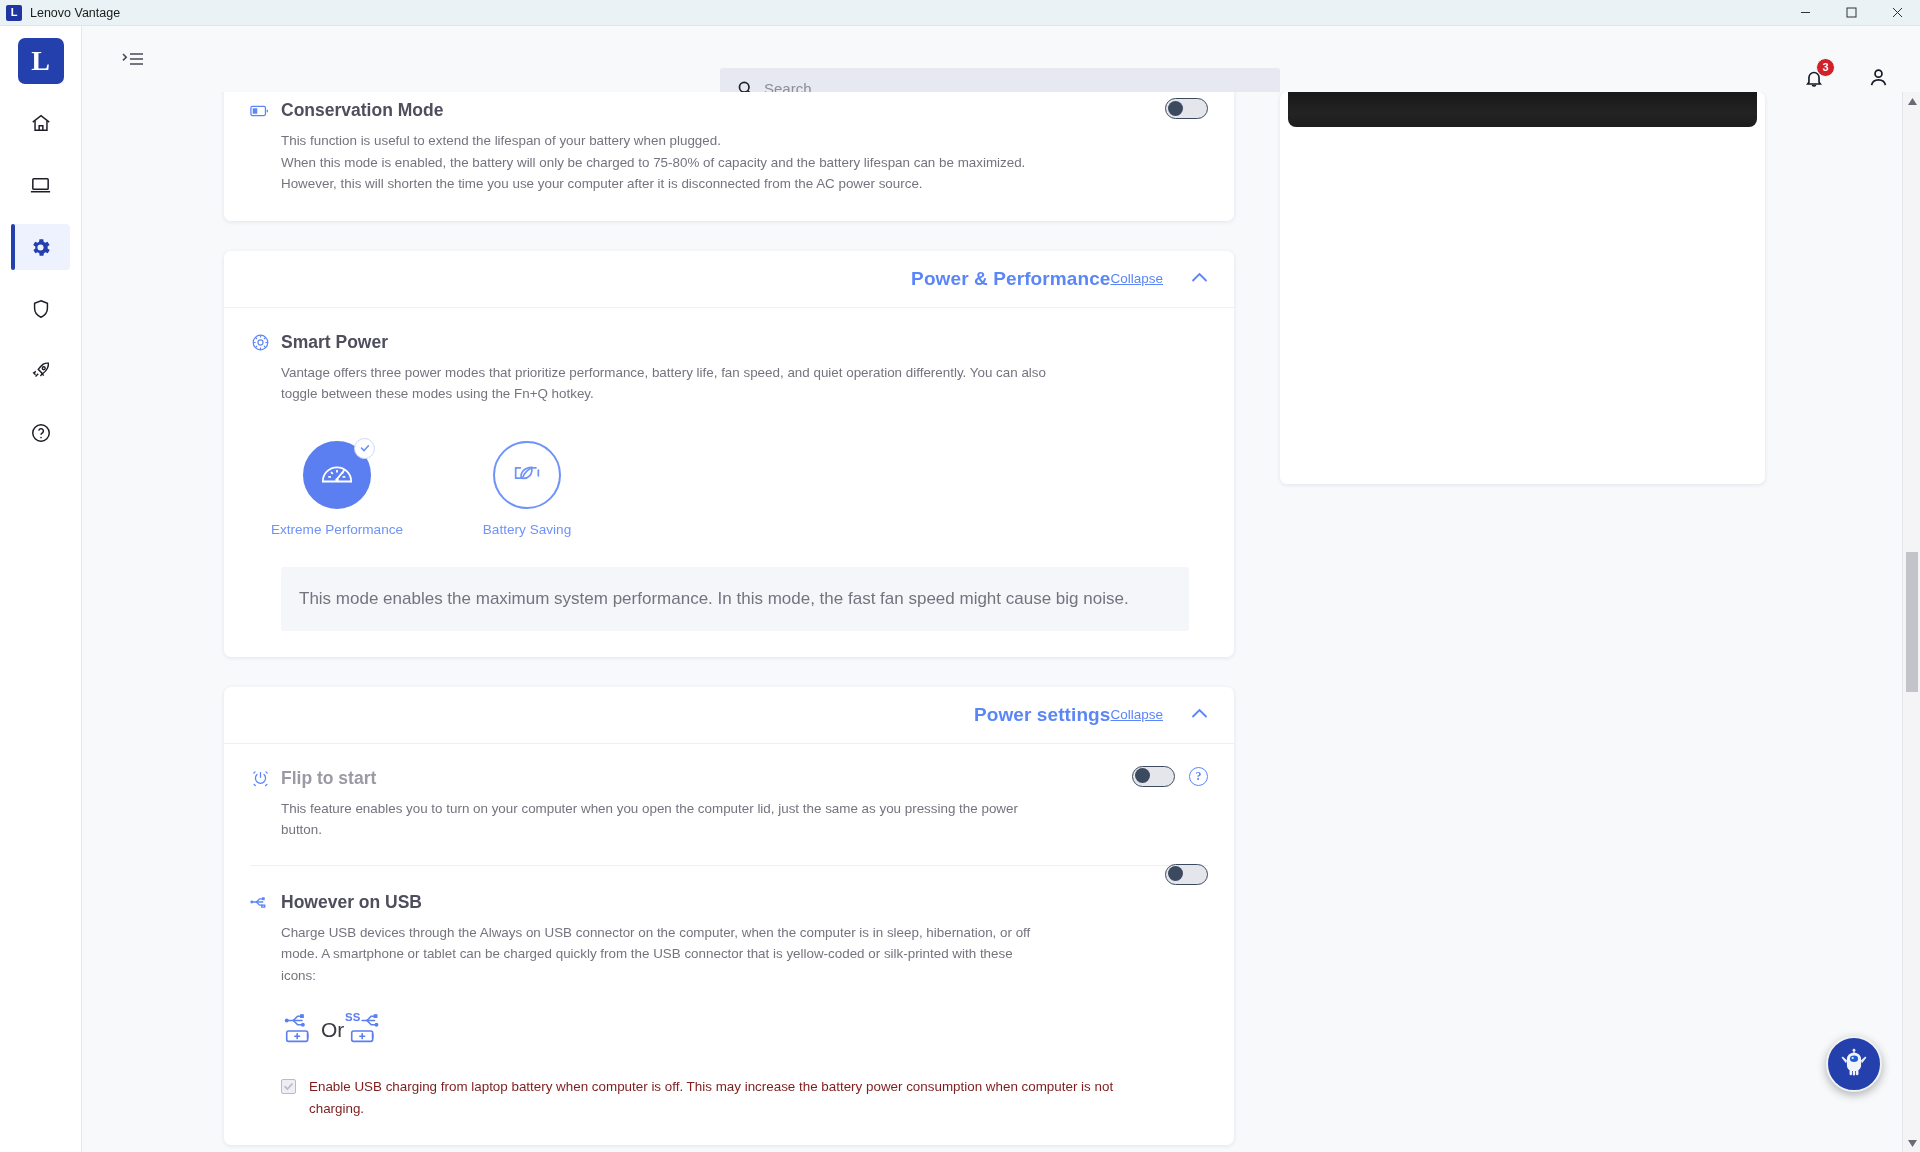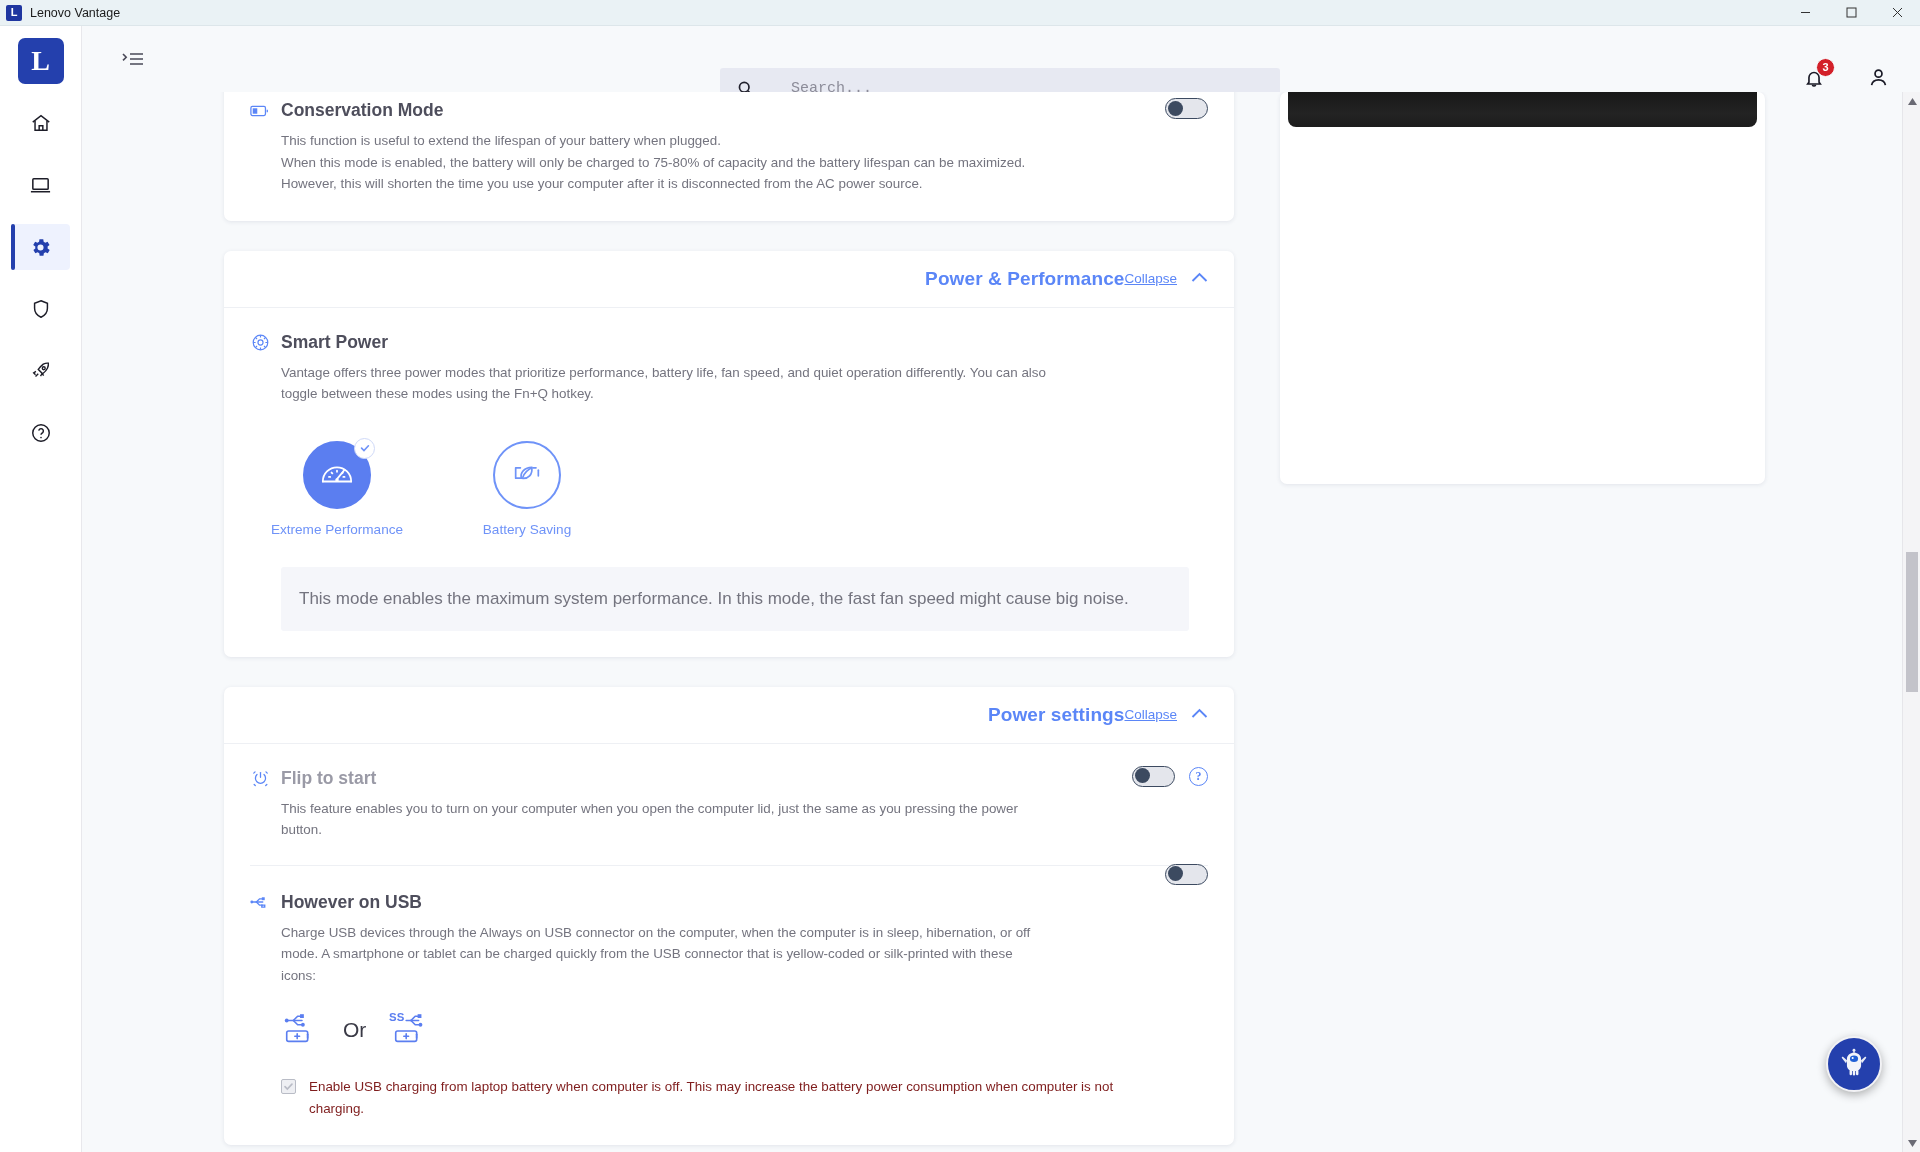--- a/index.html
+++ b/index.html
@@ -74,22 +74,22 @@
   }
   .searchwrap {
     position: absolute; left: 638px; top: 42px;
     width: 560px; height: 41px;
     background: #e7e9f2; border-radius: 3px;
     display: flex; align-items: center;
   }
   .search-icon { margin-left: 17px; margin-right: 10px; color: #22222e; display:flex; }
   .search-input {
     border: none; outline: none; background: transparent;
-    font-family: Liberation Mono, monospace; font-size: 15px; color: #3b3b48;
-    width: 480px; height: 30px; margin-left: 27px;
+    font-family: Liberation Sans, sans-serif; font-size: 15px; color: #3b3b48;
+    width: 480px; height: 30px;
   }
   .search-input::placeholder { color: #8c8c99; }
   .topbar-right {
     position: absolute; right: 30px; top: 40px;
     display: flex; align-items: center; gap: 42px;
   }
   .bell { position: relative; color: #1a1a26; display:flex; }
   .bell-badge {
     position: absolute; top: -9px; right: -10px;
     min-width: 19px; height: 19px; padding: 0 4px;
@@ -116,21 +116,21 @@
     box-shadow: 0 1px 4px rgba(40,50,90,.10);
     margin-bottom: 30px;
   }
   .card-head {
     height: 57px; padding: 0 26px;
     display: flex; align-items: center; justify-content: flex-end;
     border-bottom: 1px solid #eef0f4;
   }
   .card-title { font-size: 19px; font-weight: 700; color: #5b86f7; letter-spacing: .1px; }
   .collapse {
-    display: flex; align-items: center; gap: 14px;
+    display: flex; align-items: center; gap: 28px;
     color: #5b86f7; font-size: 13.5px;
   }
   .collapse .lbl { text-decoration: underline; }
   .card-body { padding: 24px 26px 26px 26px; }
 
   
   .feature { position: relative; padding: 0 0 0 0; }
   .feature + .feature { border-top: 1px solid #eef0f4; padding-top: 26px; margin-top: 24px; }
   .feat-head { display: flex; align-items: center; gap: 11px; }
   .feat-icon { width: 20px; height: 20px; display: flex; align-items: center; justify-content: center; color: #5b86f7; }
@@ -180,21 +180,21 @@
   }
   .mode-label { margin-top: 13px; font-size: 13.6px; color: #6f93f8; white-space: nowrap; }
   .mode-note {
     margin-top: 30px; margin-left: 31px;
     background: #f5f6fa; border-radius: 3px;
     padding: 22px 18px; font-size: 17px; color: #74747f;
     width: 908px;
   }
 
   
-  .usb-row { display: flex; align-items: center; gap: 22px; margin-top: 24px; margin-left: 31px; }
+  .usb-row { display: flex; align-items: center; margin-top: 24px; margin-left: 31px; }
   .usb-or { font-size: 21px; color: #3a3a46; }
   .usb-glyph { display: flex; flex-direction: column; align-items: center; color: #5b7ef0; }
   .checkrow { display: flex; gap: 13px; margin-top: 26px; margin-left: 31px; max-width: 880px; }
   .checkbox {
     width: 15px; height: 15px; flex: none; margin-top: 3px;
     border: 1.5px solid #b9bcc6; border-radius: 2px; background: #eeeff3;
     display: flex; align-items: center; justify-content: center; color: #b9bcc6;
   }
   .checklabel { font-size: 13.4px; line-height: 21.5px; color: #7f1d1d; }
 

